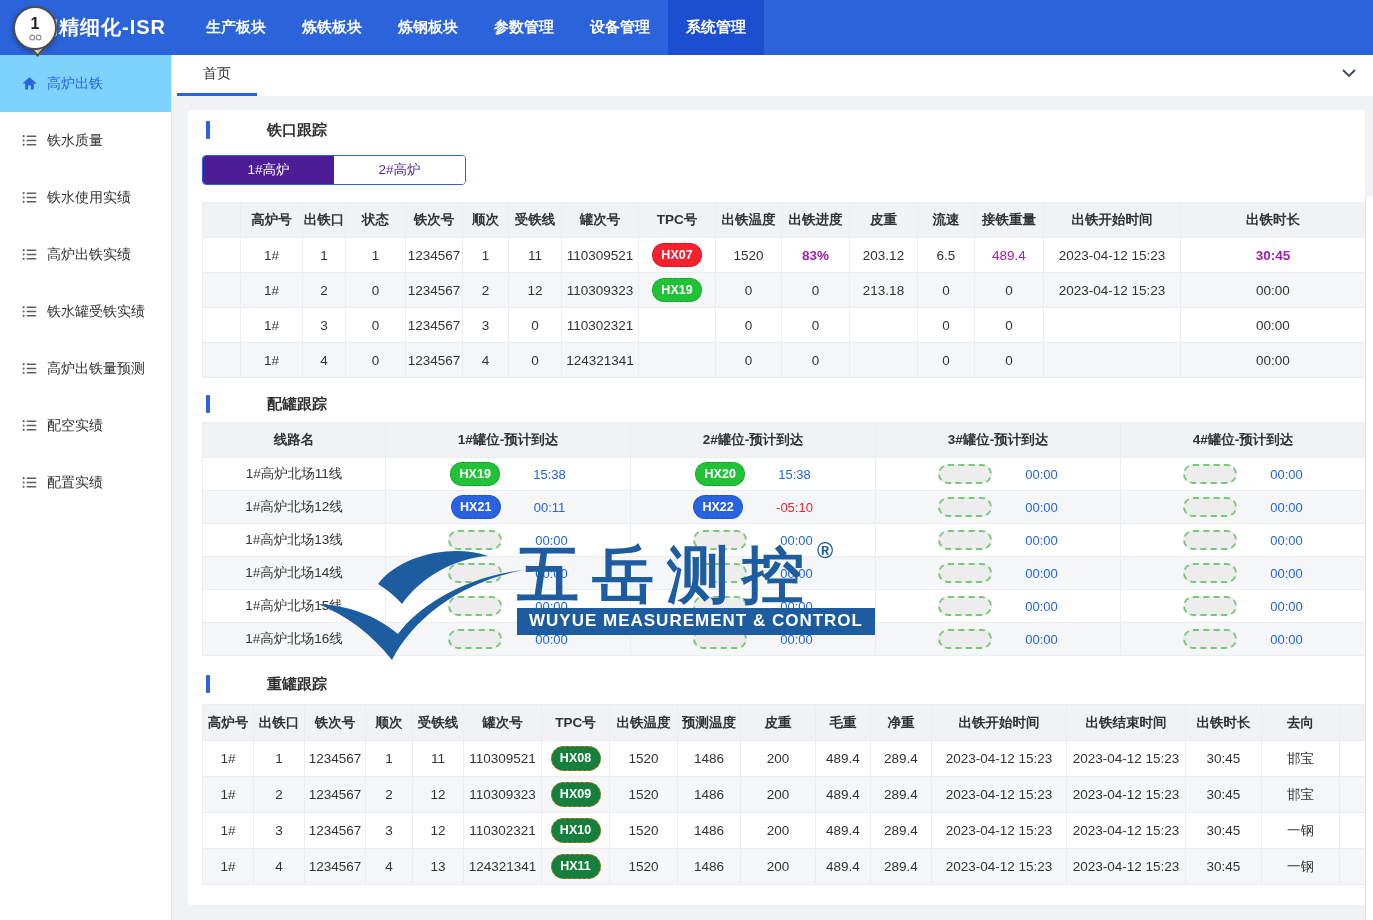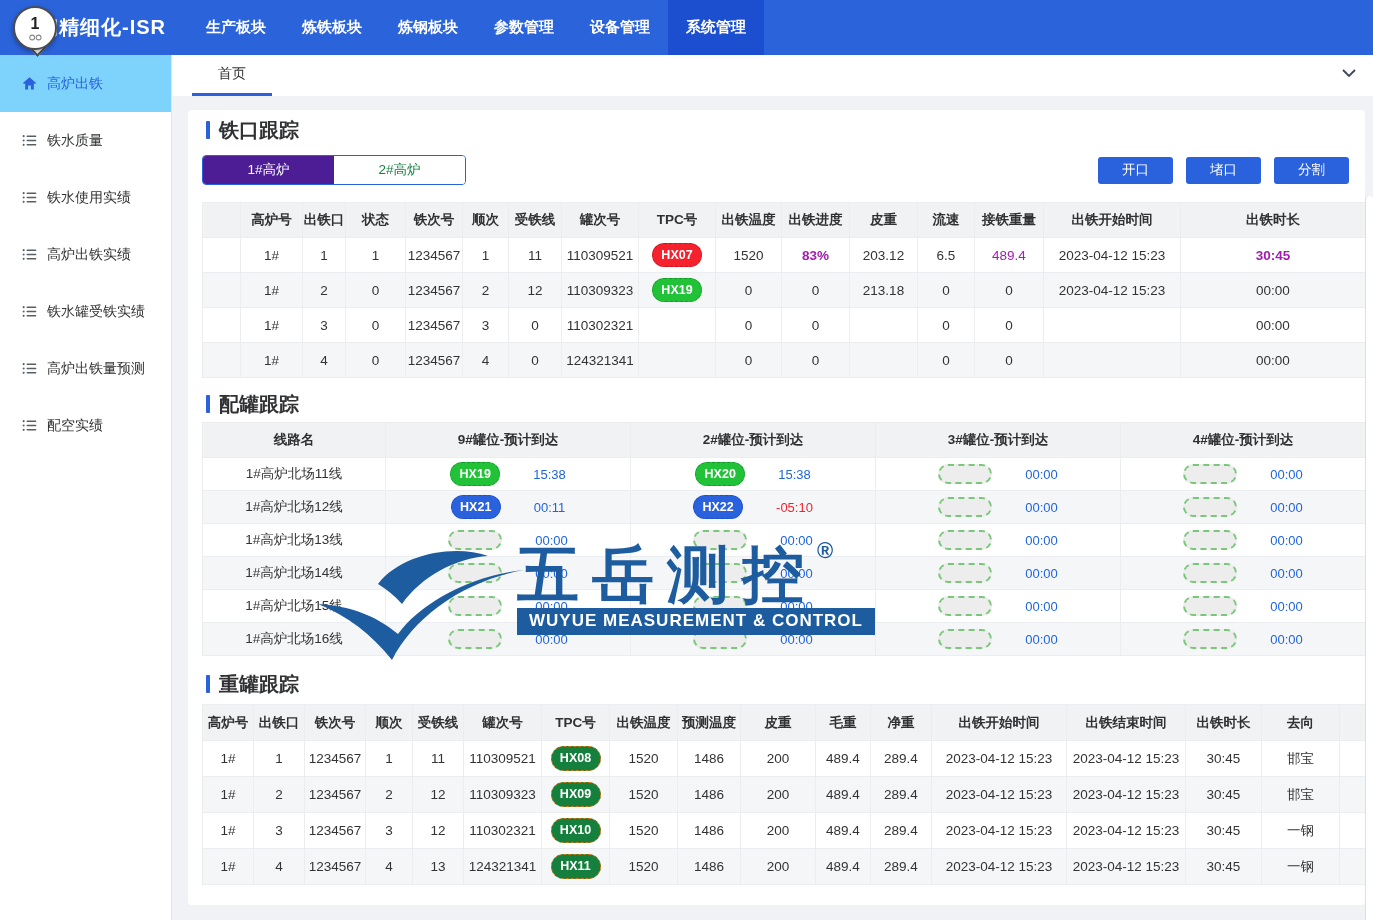--- a/index.html
+++ b/index.html
@@ -24,38 +24,38 @@
   .pin-link { margin-top:2px; line-height:0; }
 
   
   .layout { display:flex; height:865px; }
   .sidebar { width:172px; flex:none; background:#fff; border-right:1px solid #e3e5e8; }
   .side-item { height:57px; display:flex; align-items:center; gap:10px; padding-left:22px; font-size:14px; color:#303133; cursor:pointer; }
   .side-item.active { background:#7dd3fc; color:#2a61dd; }
   .side-item .icn { line-height:0; }
 
   .main { flex:1; min-width:0; display:flex; flex-direction:column; position:relative; }
-  .tabbar { height:41px; background:#fff; display:flex; align-items:stretch; padding-left:20px; position:relative; }
+  .tabbar { height:41px; background:#fff; display:flex; align-items:stretch; padding-left:5px; position:relative; }
   .tab { padding:0 26px; display:flex; align-items:center; font-size:14px; color:#303133; border-bottom:3px solid #2a61dd; cursor:pointer; }
   .chevron { position:absolute; right:16px; top:13px; cursor:pointer; line-height:0; }
 
   .content { flex:1; position:relative; }
   .card { position:absolute; left:16px; top:14px; width:1177px; height:795px; background:#fff; border-radius:4px;
           padding:10px 0 0 14px; overflow:hidden; }
 
   .scrollbar { position:absolute; right:0; top:100px; bottom:0; width:8px; background:#fff; border-left:1px solid #dcdfe3; border-radius:4px 4px 0 0; z-index:40; }
 
   
   .sec-title { display:flex; align-items:center; gap:9px; height:20px; margin-left:4px; }
   .sec-title .bar { width:4px; height:18px; background:#2a61dd; border-radius:1px; }
-  .sec-title .t { font-size:20px; font-weight:bold; color:#303133; }
+  .sec-title .t { font-size:15px; font-weight:bold; color:#303133;margin-left:48px; }
 
   .row1 { display:flex; justify-content:space-between; align-items:center; margin-top:16px; padding-right:16px; height:28px; }
   .seg { display:flex; border:1px solid #2a61dd; border-radius:4px; overflow:hidden; }
-  .seg-btn { width:131px; height:28px; line-height:27px; text-align:center; font-size:13.5px; background:#fff; color:#15803d; cursor:pointer; }
+  .seg-btn { width:131px; height:28px; line-height:27px; text-align:center; font-size:13.5px; background:#fff; color:#4c1d95; cursor:pointer; }
   .seg-btn.active { background:#4c1d95; color:#fff; }
   .actions { display:flex; gap:13px; }
   .btn { min-width:75px; height:27px; background:#2a61dd; color:#fff; border:none; border-radius:3px; font-size:13.5px; cursor:pointer; }
 
   table { border-collapse:collapse; table-layout:fixed; font-size:13.5px; color:#333; }
   th { background:#f1f2f4; font-weight:bold; color:#303133; }
   th, td { border:1px solid #ebedf0; text-align:center; overflow:hidden; white-space:nowrap; }
   tr.alt td { background:#f5f6f7; }
   .t1 { width:1163px; margin-top:18px; }
   .t1 th { height:35px; } .t1 td { height:35px; }
@@ -183,20 +183,31 @@
         <span class="icn"><svg width="15" height="13" viewBox="0 0 16 14" fill="#5a5e66">
             <circle cx="1.7" cy="2.3" r="1.1"></circle>
             <rect x="4.8" y="1.5" width="10.6" height="1.6" rx="0.8"></rect>
             <circle cx="1.7" cy="7" r="1.1"></circle>
             <rect x="4.8" y="6.2" width="10.6" height="1.6" rx="0.8"></rect>
             <circle cx="1.7" cy="11.7" r="1.1"></circle>
             <rect x="4.8" y="10.9" width="10.6" height="1.6" rx="0.8"></rect>
           </svg></span>
         <span>配空实绩</span>
       </div>
+      <div class="side-item">
+        <span class="icn"><svg width="15" height="13" viewBox="0 0 16 14" fill="#5a5e66">
+            <circle cx="1.7" cy="2.3" r="1.1"></circle>
+            <rect x="4.8" y="1.5" width="10.6" height="1.6" rx="0.8"></rect>
+            <circle cx="1.7" cy="7" r="1.1"></circle>
+            <rect x="4.8" y="6.2" width="10.6" height="1.6" rx="0.8"></rect>
+            <circle cx="1.7" cy="11.7" r="1.1"></circle>
+            <rect x="4.8" y="10.9" width="10.6" height="1.6" rx="0.8"></rect>
+          </svg></span>
+        <span>配置实绩</span>
+      </div>
     </div>
 
   <div class="main">
     <div class="tabbar">
       <div class="tab">首页</div>
       <span class="chevron">
         <svg width="16" height="10" viewBox="0 0 16 10">
             <polyline points="2,2 8,8 14,2" fill="none" stroke="#3c4656" stroke-width="1.8"></polyline>
           </svg>
       </span>
@@ -207,25 +218,20 @@
 
         <div class="sec-title">
           <span class="bar"></span>
           <span class="t">铁口跟踪</span>
         </div>
 
         <div class="row1">
           <div class="seg" id="furnace-seg">
               <div class="seg-btn active">1#高炉</div>
               <div class="seg-btn">2#高炉</div>
-            </div>
-          <div class="actions" id="actions">
-              <button class="btn">开口</button>
-              <button class="btn">堵口</button>
-              <button class="btn">分割</button>
             </div>
         </div>
 
         <table class="t1" id="table1">
           <colgroup>
             <col style="width:38px">
               <col style="width:62px">
               <col style="width:43px">
               <col style="width:60px">
             <col style="width:57px">
@@ -346,21 +352,21 @@
           <colgroup>
             <col style="width:183px">
               <col style="width:245px">
               <col style="width:245px">
               <col style="width:245px">
               <col style="width:245px">
           </colgroup>
           <thead>
               <tr>
                 <th>线路名</th>
-                <th>9#罐位-预计到达</th>
+                <th>1#罐位-预计到达</th>
                 <th>2#罐位-预计到达</th>
                 <th>3#罐位-预计到达</th>
                 <th>4#罐位-预计到达</th>
               </tr>
             </thead>
             <tbody>
               <tr class="">
                 <td>1#高炉北场11线</td>
                 <td>
                   <div class="slot">

